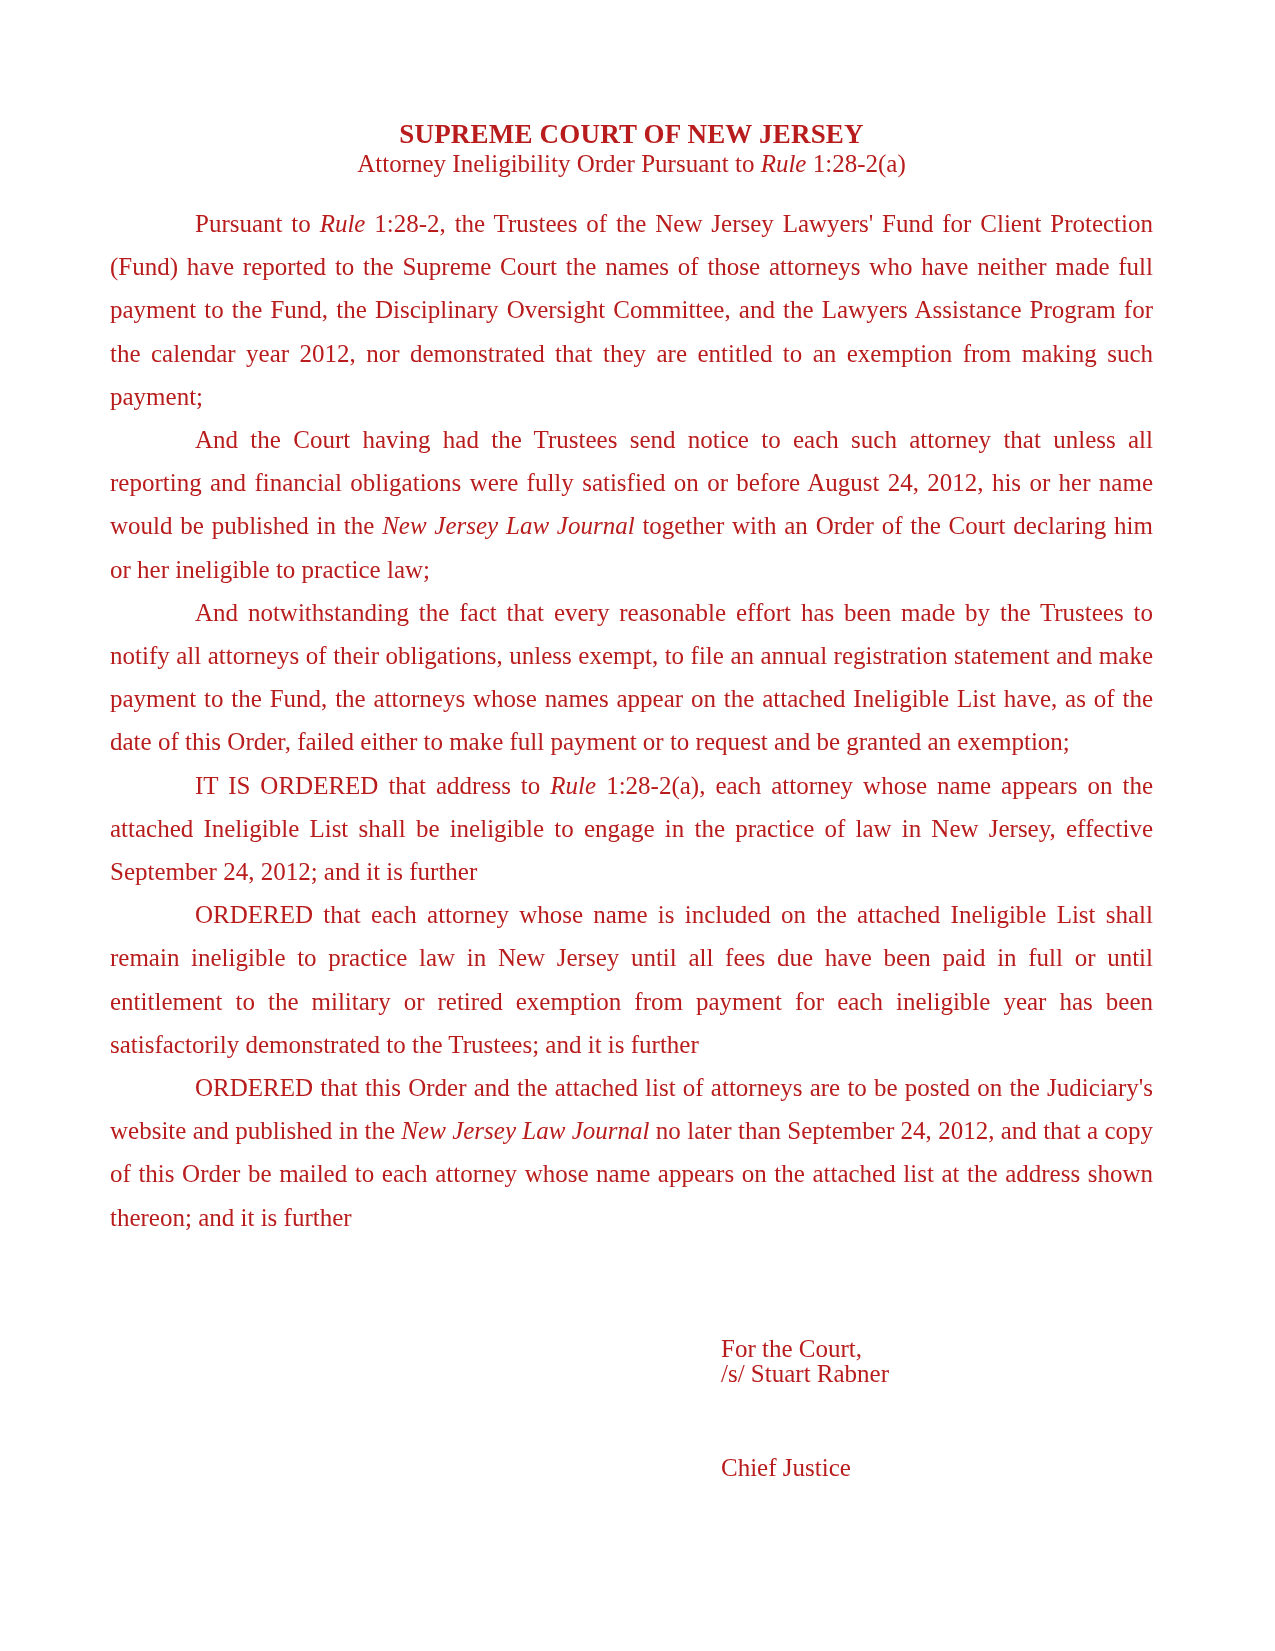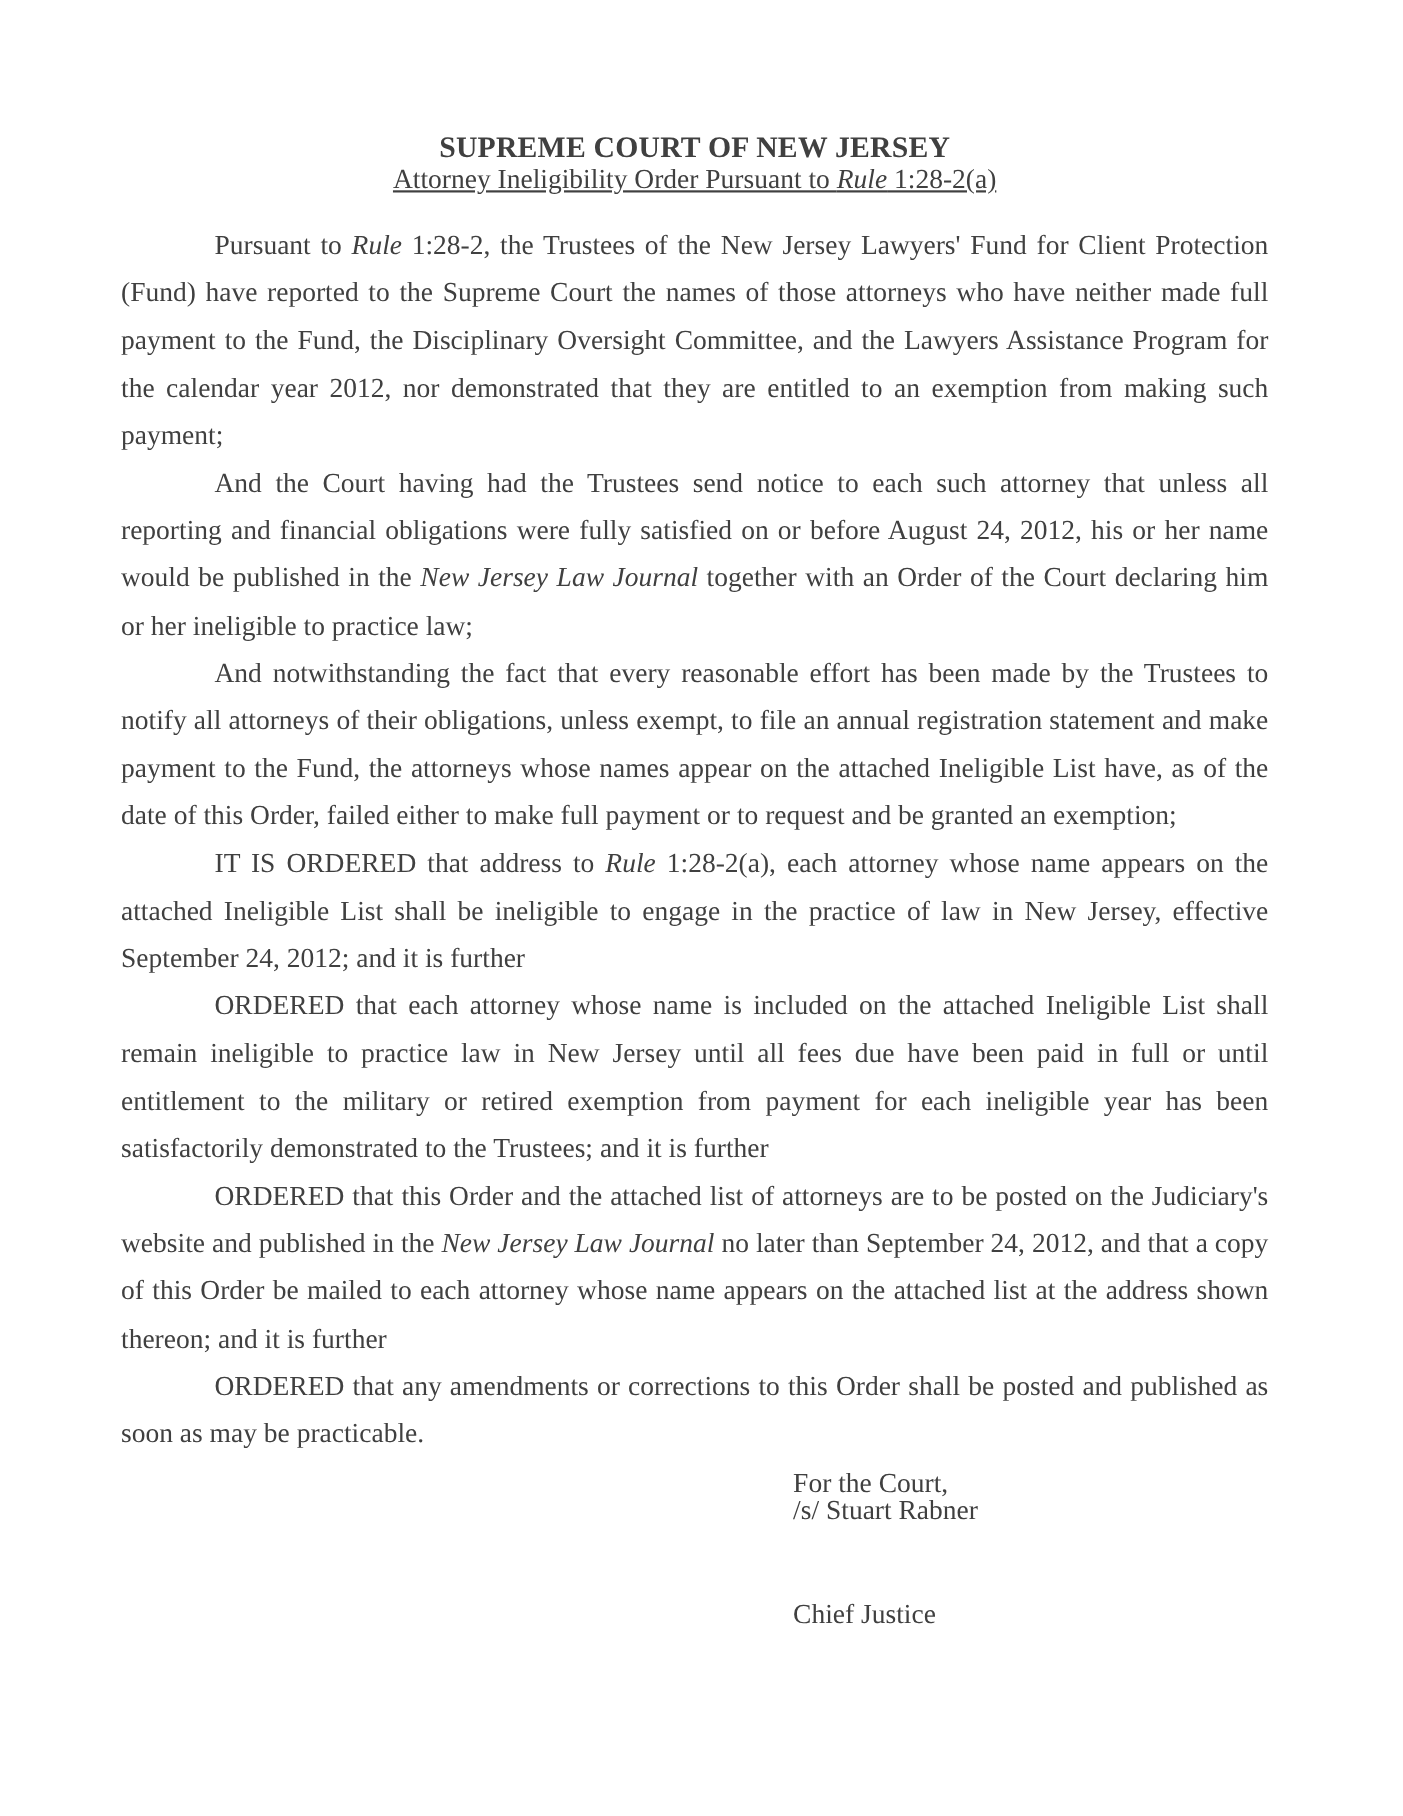--- a/index.html
+++ b/index.html
@@ -5,21 +5,21 @@
   html, body {
     margin: 0;
     padding: 0;
     background: #ffffff;
   }
   .page {
     position: relative;
     width: 1275px;
     height: 1651px;
     background: #ffffff;
-    color: #404040;
+    color: #b91c1c;
     font-family: "Liberation Serif", "DejaVu Serif", serif;
     overflow: hidden;
   }
   .content {
     position: absolute;
     left: 110px;
     top: 119px;
     width: 1043px;
   }
   .title {
@@ -29,21 +29,20 @@
     margin: 0;
     line-height: 30px;
     letter-spacing: 0.2px;
   }
   .subtitle {
     font-size: 25px;
     font-weight: normal;
     text-align: center;
     margin: 0;
     line-height: 30px;
-    text-decoration: underline;
   }
   .order-body {
     margin-top: 23px;
     font-size: 25px;
     line-height: 43.2px;
     text-align: justify;
   }
   .order-body p {
     margin: 0;
     text-indent: 85px;
@@ -78,21 +77,20 @@
   <div class="content">
     <h1 class="title">SUPREME COURT OF NEW JERSEY</h1>
     <h2 class="subtitle"><span>Attorney Ineligibility Order Pursuant to </span><span class="italic">Rule</span><span> 1:28-2(a)</span></h2>
     <div class="order-body">
       <p><span>Pursuant to </span><span class="italic">Rule</span><span> 1:28-2, the Trustees of the New Jersey Lawyers' Fund for Client Protection (Fund) have reported to the Supreme Court the names of those attorneys who have neither made full payment to the Fund, the Disciplinary Oversight Committee, and the Lawyers Assistance Program for the calendar year 2012, nor demonstrated that they are entitled to an exemption from making such payment;</span></p>
       <p><span>And the Court having had the Trustees send notice to each such attorney that unless all reporting and financial obligations were fully satisfied on or before August 24, 2012, his or her name would be published in the </span><span class="italic">New Jersey Law Journal</span><span> together with an Order of the Court declaring him or her ineligible to practice law;</span></p>
       <p><span>And notwithstanding the fact that every reasonable effort has been made by the Trustees to notify all attorneys of their obligations, unless exempt, to file an annual registration statement and make payment to the Fund, the attorneys whose names appear on the attached Ineligible List have, as of the date of this Order, failed either to make full payment or to request and be granted an exemption;</span></p>
       <p><span>IT IS ORDERED that address to </span><span class="italic">Rule</span><span> 1:28-2(a), each attorney whose name appears on the attached Ineligible List shall be ineligible to engage in the practice of law in New Jersey, effective September 24, 2012; and it is further</span></p>
       <p><span>ORDERED that each attorney whose name is included on the attached Ineligible List shall remain ineligible to practice law in New Jersey until all fees due have been paid in full or until entitlement to the military or retired exemption from payment for each ineligible year has been satisfactorily demonstrated to the Trustees; and it is further</span></p>
       <p><span>ORDERED that this Order and the attached list of attorneys are to be posted on the Judiciary's website and published in the </span><span class="italic">New Jersey Law Journal</span><span> no later than September 24, 2012, and that a copy of this Order be mailed to each attorney whose name appears on the attached list at the address shown thereon; and it is further</span></p>
-      <p><span>ORDERED that any amendments or corrections to this Order shall be posted and published as soon as may be practicable.</span></p>
     </div>
   </div>
 
   <div class="sig-line sig-for">For the Court,</div>
   <div class="sig-line sig-name">/s/ Stuart Rabner</div>
   <div class="sig-line sig-title">Chief Justice</div>
 
 </div>
 
 </body></html>

